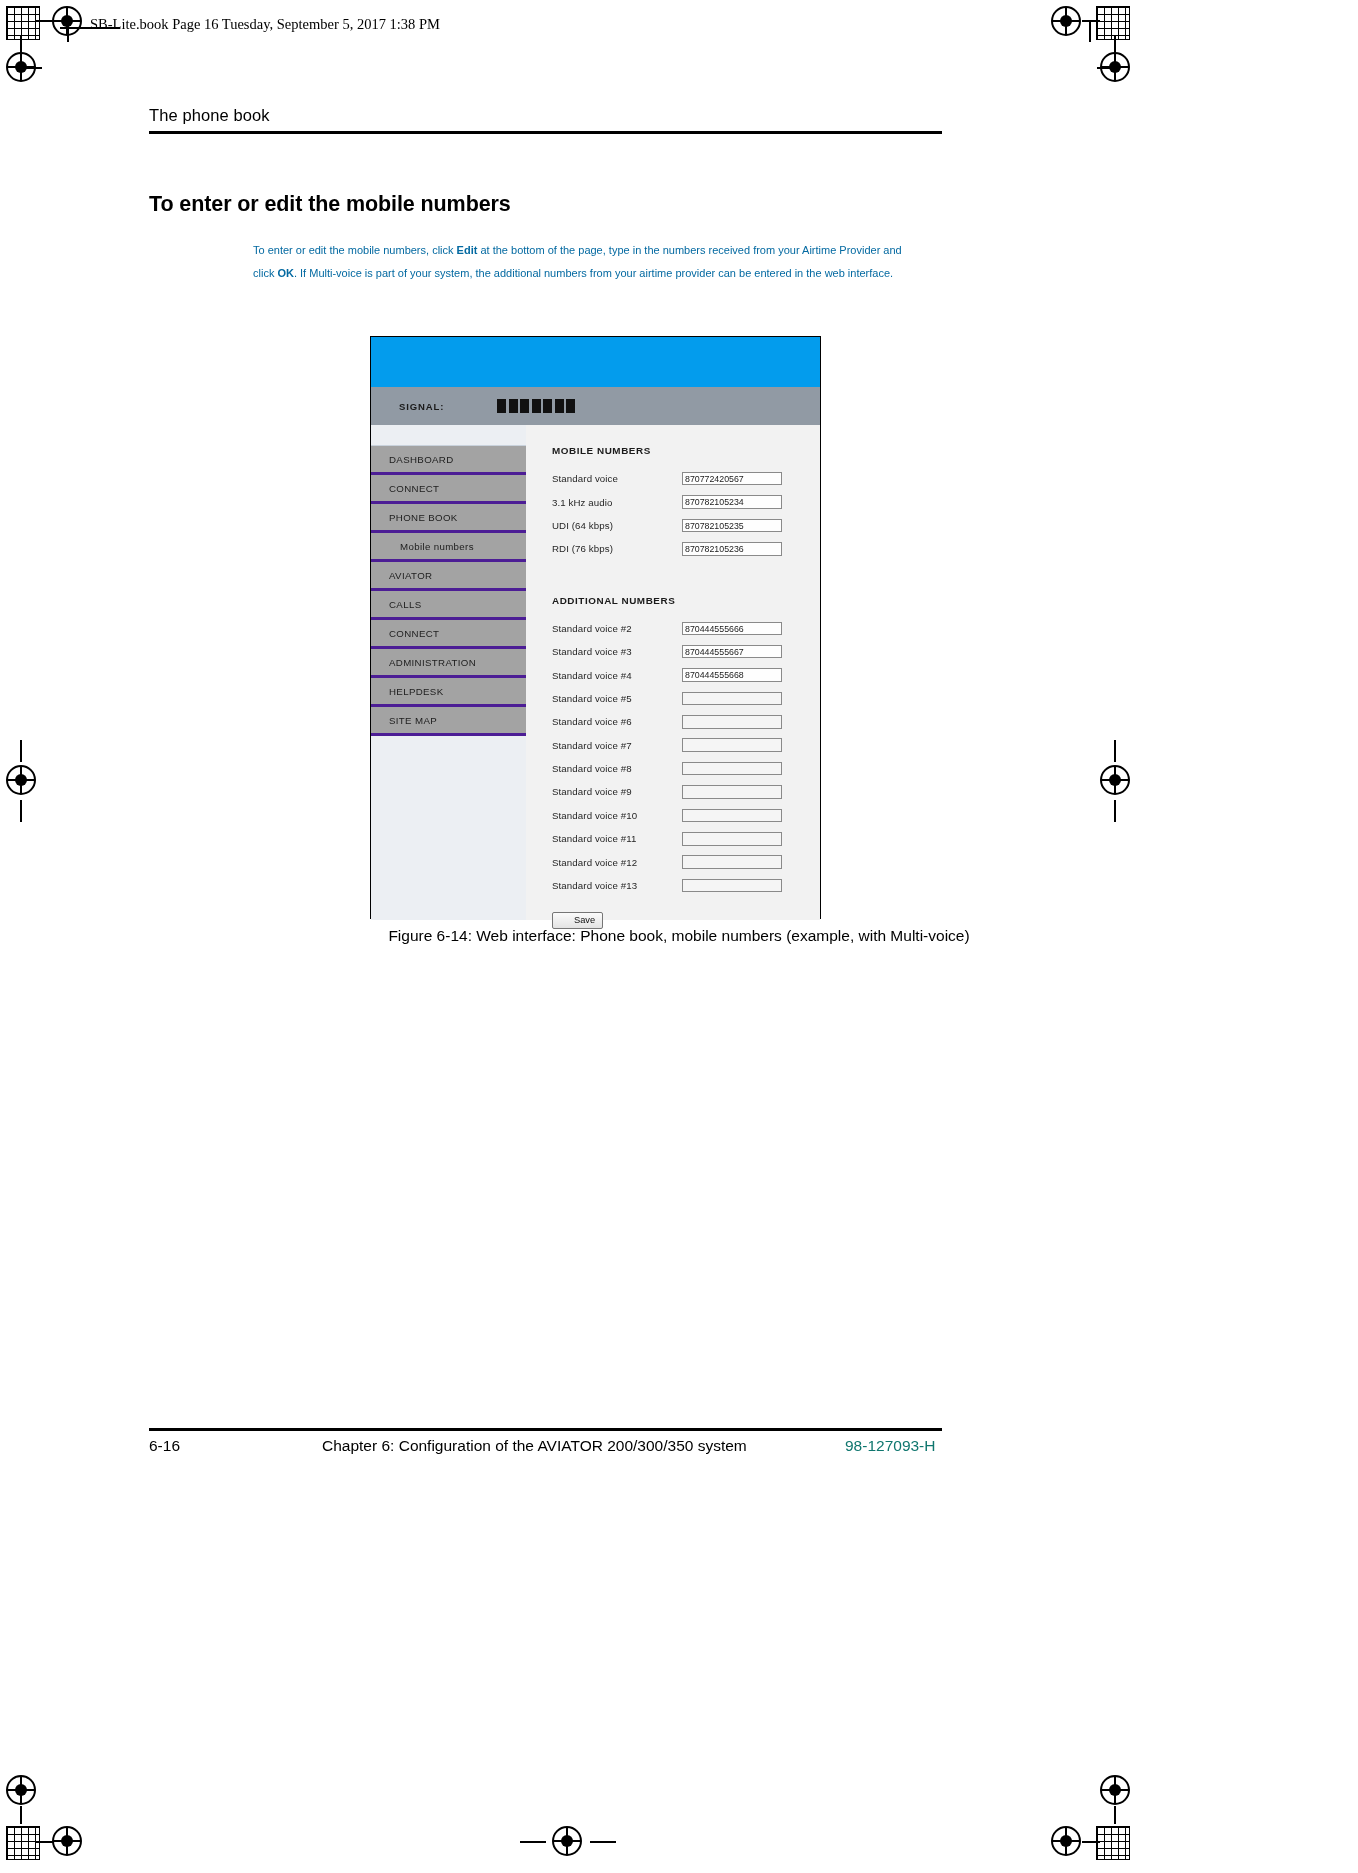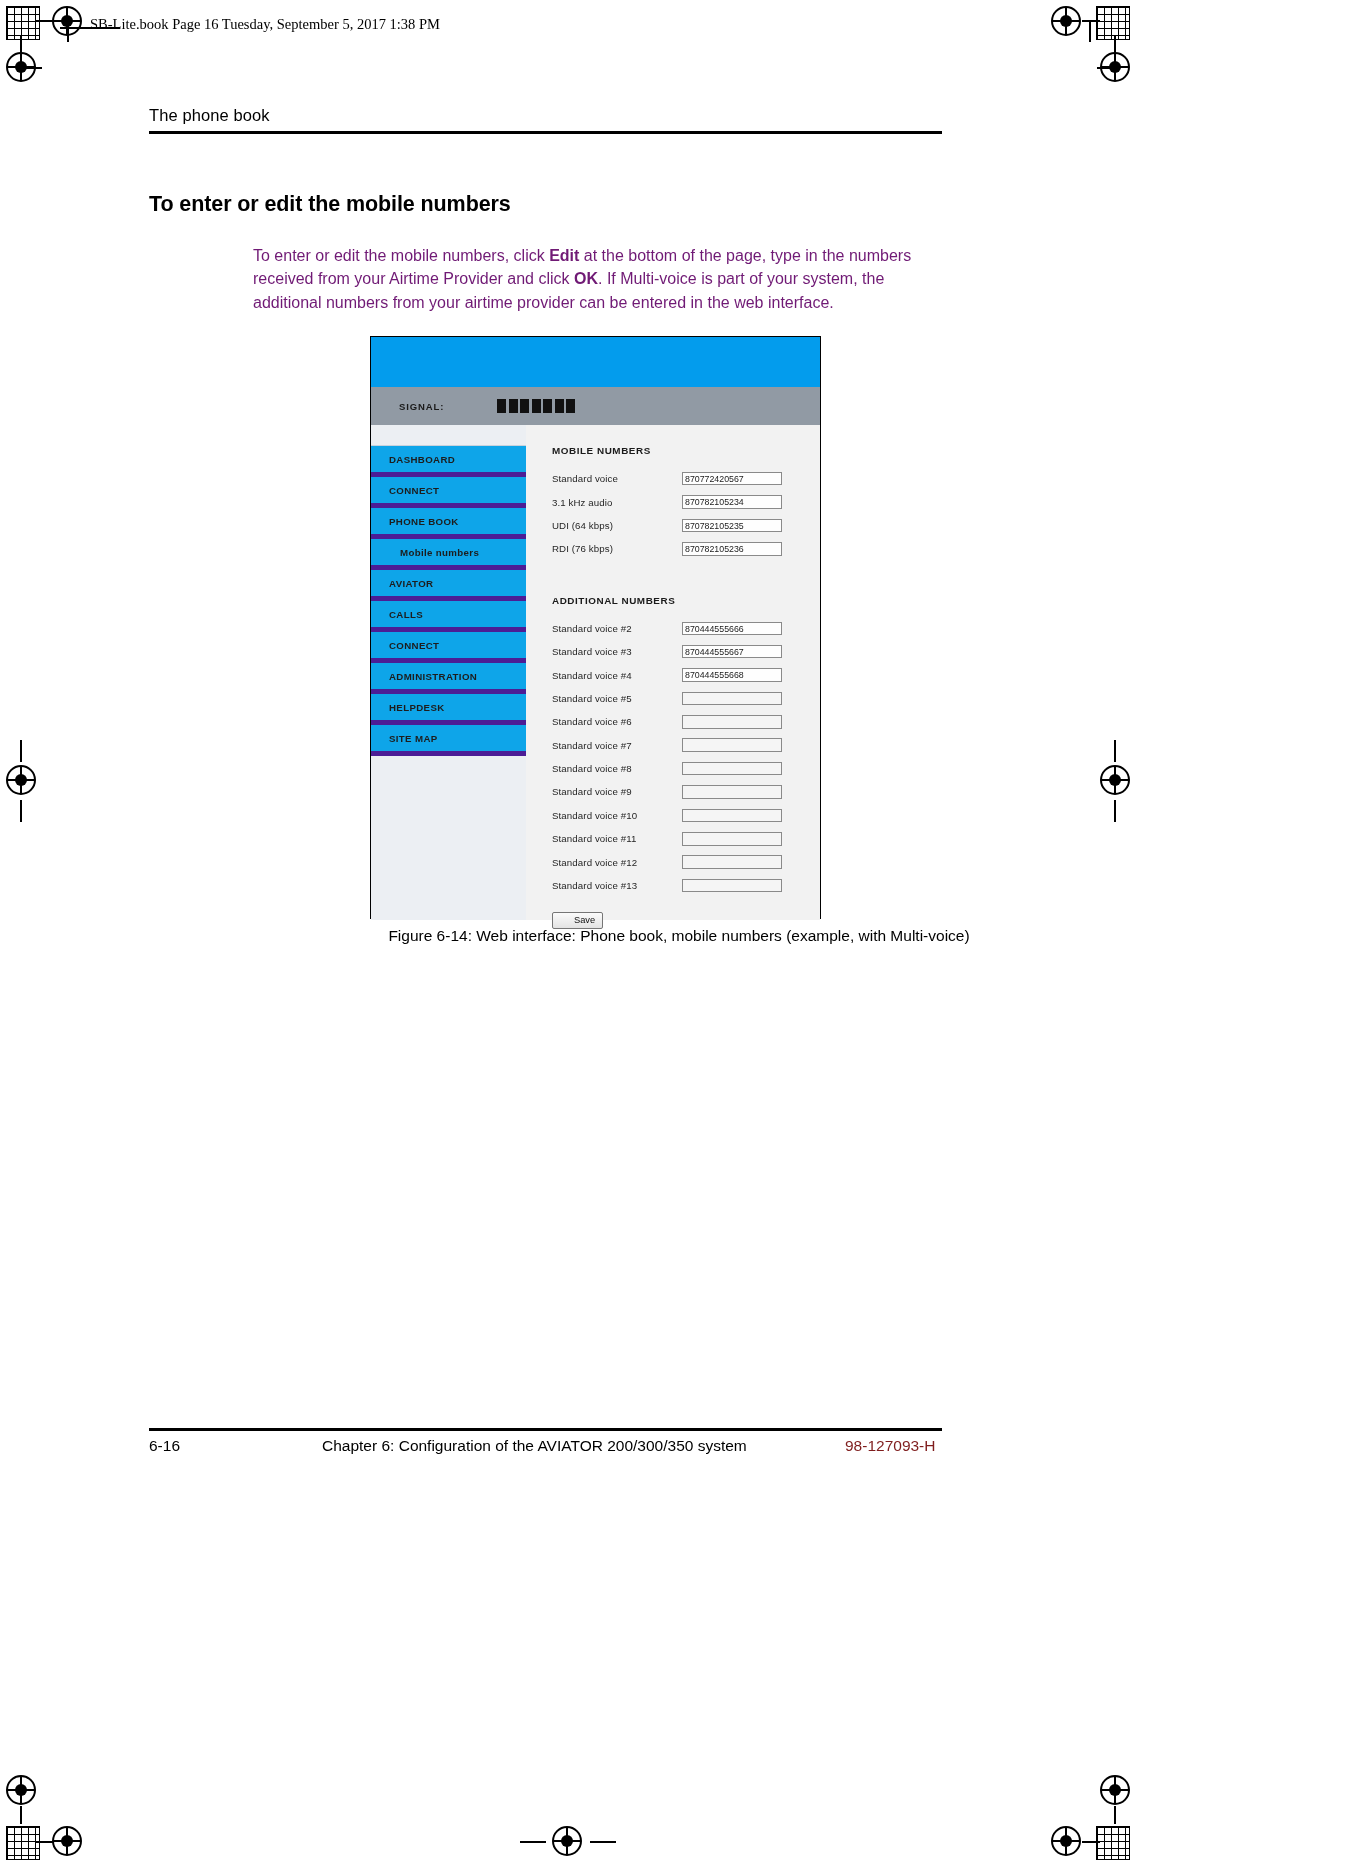--- a/index.html
+++ b/index.html
@@ -58,21 +58,21 @@
 
   
   .h1 {
     position:absolute; left:149px; top:192px;
     font-size:21.5px; font-weight:bold; color:#000; letter-spacing:-.1px;
   }
 
   
   .body-para {
     position:absolute; left:253px; top:228px; width:672px;
-    font-size:16px; line-height:23.4px; color:#701a75;
+    font-size:11px; line-height:23.4px; color:#0369a1;
   }
   .body-para b { font-weight:bold; }
 
   
   .fig {
     position:absolute; left:370px; top:336px;
     width:451px; height:583px;
     border:1.5px solid #000;
     background:#f2f2f2;
   }
@@ -88,25 +88,25 @@
   .wi-bars { display:flex; gap:2.5px; margin-left:8px; }
   .wi-bar { width:9px; height:14px; background:#111; }
 
   .wi-body { display:flex; height:495px; background:#f2f2f2; }
 
   
   .wi-nav {
     width:155px; background:#eceff3; padding-top:20px;
   }
   .wi-nav-item {
-    font-size:9.7px; font-weight:bold; color:#1d1d1d;
+    font-size:9.7px; font-weight:normal; color:#1d1d1d;
     padding:7.5px 0 7.5px 18px;
-    border-bottom:5px solid #4c1d95;
+    border-bottom:3px solid #4c1d95;
     letter-spacing:.35px;
-    background:#0ea5e9;
+    background:#a3a3a3;
   }
   .wi-nav-item.first { border-top:1px solid #c9d2dc; }
   .wi-nav-item.sub { padding-left:29px; }
 
   
   .wi-content { flex:1; padding:20px 0 0 26px; background:#f2f2f2; }
   .wi-sec-title {
     font-size:9.9px; font-weight:bold; color:#1b1b1b;
     letter-spacing:.55px; margin-bottom:11px;
   }
@@ -142,21 +142,21 @@
     position:absolute; left:0; top:927px; width:1358px;
     text-align:center; font-size:15.5px; color:#000;
   }
 
   
   .foot-rule {
     position:absolute; left:149px; top:1428px; width:793px; height:2.6px; background:#000;
   }
   .foot-left   { position:absolute; left:149px; top:1437px; font-size:15.5px; color:#000; }
   .foot-center { position:absolute; left:322px; top:1437px; font-size:15.5px; color:#000; }
-  .foot-right  { position:absolute; left:845px; top:1437px; font-size:15.5px; color:#7f1d1d; }
+  .foot-right  { position:absolute; left:845px; top:1437px; font-size:15.5px; color:#0f766e; }
 </style>
 </head>
 <body>
 
 <div>
   <div class="gridsq" style="left:6px; top:6px;"></div>
   <div class="gridsq" style="left:1096px; top:6px;"></div>
   <div class="gridsq" style="left:6px; top:1826px;"></div>
   <div class="gridsq" style="left:1096px; top:1826px;"></div>
 

